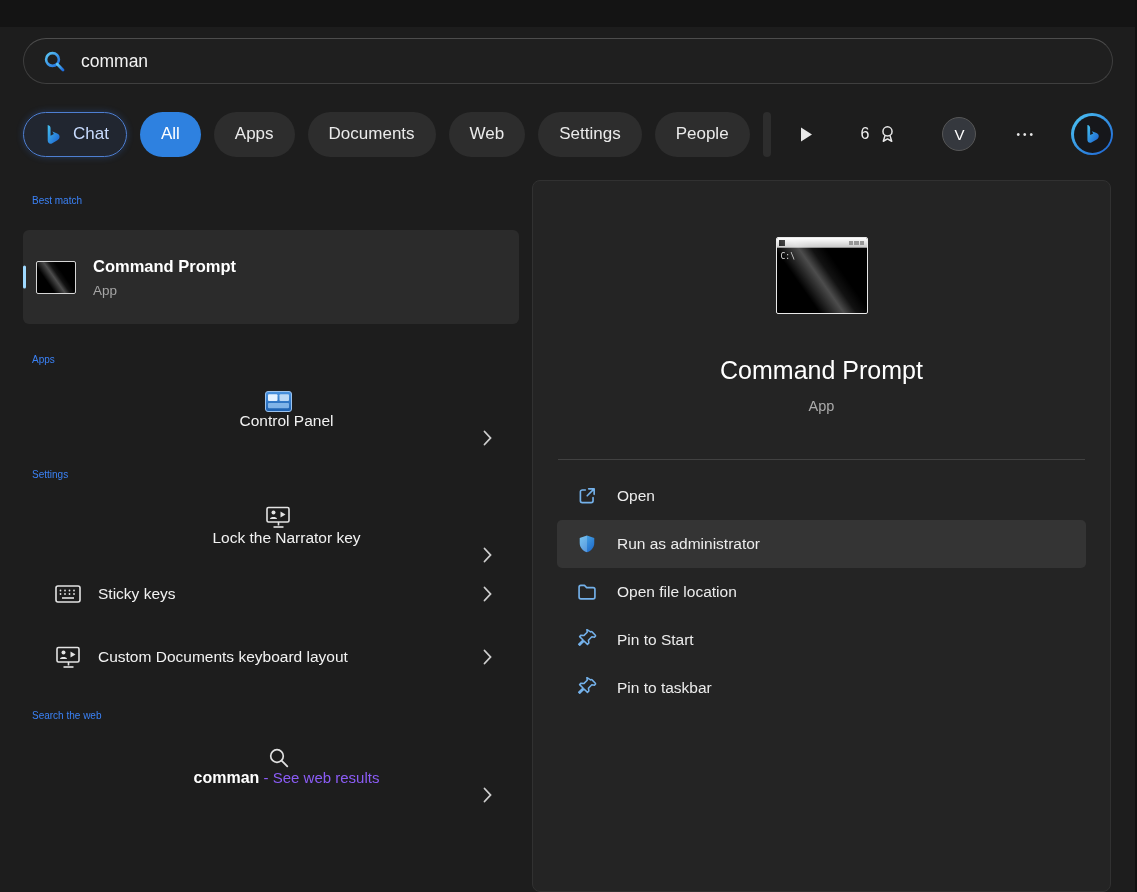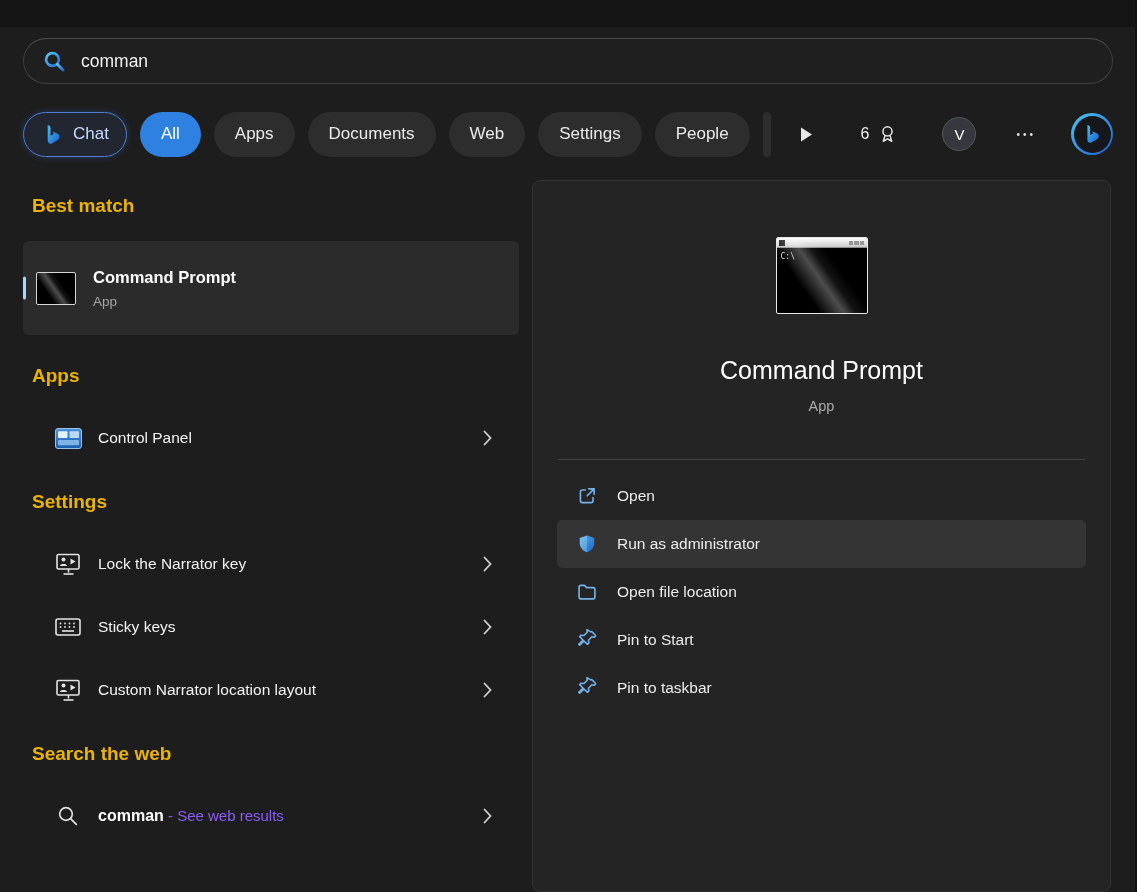--- a/index.html
+++ b/index.html
@@ -51,39 +51,39 @@
     background:linear-gradient(135deg,#4ec7f5,#1c60d2);
     display:flex; align-items:center; justify-content:center;
   }
   .bing-inner {
     width:37px; height:37px; border-radius:50%; background:#16171b;
     display:flex; align-items:center; justify-content:center;
   }
 
   
   .left-col { position:absolute; left:23px; top:180px; width:496px; }
-  .sec-heading { font-size:19px; font-weight:700; color:#eab308; padding-left:9px; }
+  .sec-heading { font-size:10px; font-weight:400; color:#3b82f6; padding-left:9px; }
   .h-first { padding-top:15px; }
   .h-apps { margin-top:30px; }
   .h-settings { margin-top:28px; }
   .h-web { margin-top:28px; }
 
   .best-row {
     margin-top:24px; height:94px; background:#2b2b2b; border-radius:6px;
     display:flex; align-items:center; padding-left:13px; gap:17px; position:relative;
   }
   .accent-bar {
     position:absolute; left:0; top:50%; transform:translateY(-50%);
     width:3px; height:23px; border-radius:2px; background:#9fd9ff;
   }
   .bm-title { font-size:16.5px; font-weight:700; color:#fff; }
   .bm-sub { font-size:13.5px; color:#a5a5a5; margin-top:7px; }
 
   .result-row { height:50px; display:flex; align-items:center; padding-left:31px; border-radius:5px; }
-  .sec-heading + .result-row { margin-top:26px; }
+  .sec-heading + .result-row { margin-top:26px;flex-direction:column; }
   .result-row + .result-row { margin-top:13px; }
   .row-icon { width:28px; display:flex; justify-content:center; margin-right:16px; flex:none; }
   .row-label { font-size:15.5px; color:#f2f2f2; }
   .chev { margin-left:auto; margin-right:27px; display:flex; }
   .web-query { font-size:16px; font-weight:700; color:#fff; }
   .web-suffix { font-size:15px; color:#8b5cf6; }
 
   
   .cmd-icon-sm {
     width:40px; height:33px; border:1px solid #d6d6d6; border-radius:2px;
@@ -288,21 +288,21 @@
       <span class="row-icon">
         <svg width="25" height="23" viewBox="0 0 25 23">
           <rect x="1" y="1.5" width="22" height="14.5" rx="1.5" fill="none" stroke="#e4e4e4" stroke-width="1.6"></rect>
           <circle cx="7.5" cy="6.5" r="2" fill="#e4e4e4"></circle>
           <path d="M4 13 c0-2.6 7-2.6 7 0" fill="#e4e4e4"></path>
           <path d="M14.5 5.5 l5 3 -5 3 z" fill="#e4e4e4"></path>
           <line x1="12.5" y1="16" x2="12.5" y2="19.5" stroke="#e4e4e4" stroke-width="1.6"></line>
           <line x1="7.5" y1="21" x2="17.5" y2="21" stroke="#e4e4e4" stroke-width="1.6"></line>
         </svg>
       </span>
-      <span class="row-label">Custom Narrator location layout</span>
+      <span class="row-label">Custom Documents keyboard layout</span>
       <span class="chev">
         <svg width="9" height="16" viewBox="0 0 9 16">
             <path d="M1.5 1.5 L7.5 8 L1.5 14.5" fill="none" stroke="#cfcfcf" stroke-width="1.8" stroke-linecap="round"></path>
           </svg>
       </span>
     </div>
 
     <div class="sec-heading h-web">Search the web</div>
 
     <div class="result-row">

